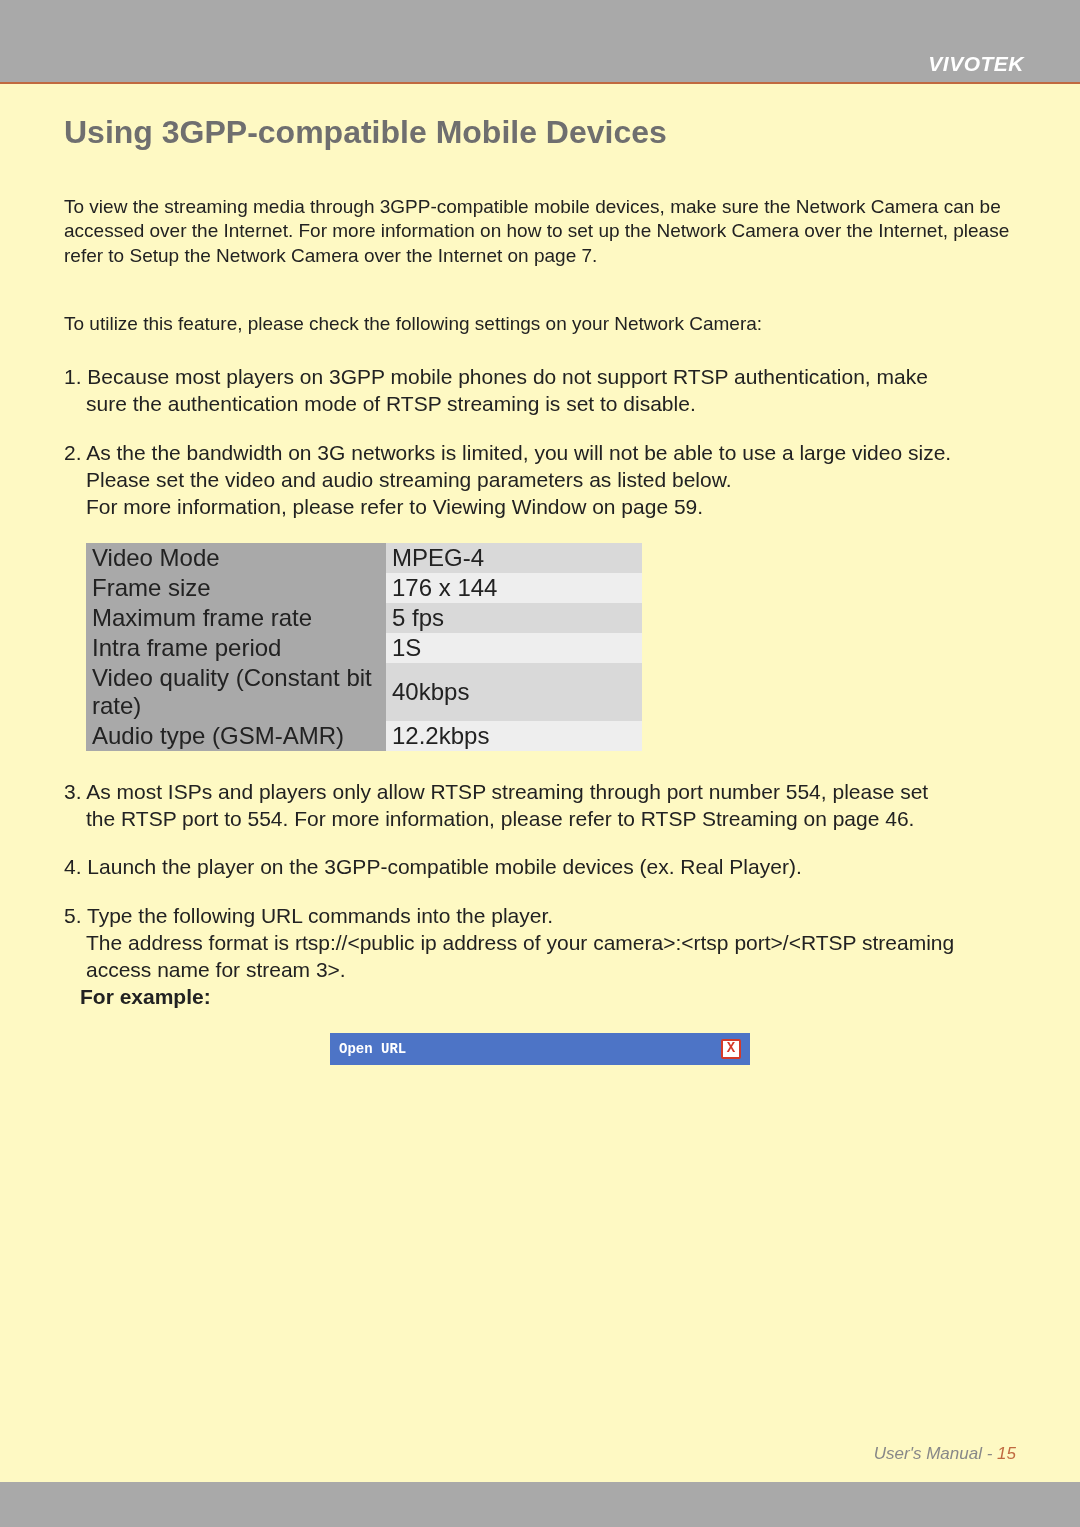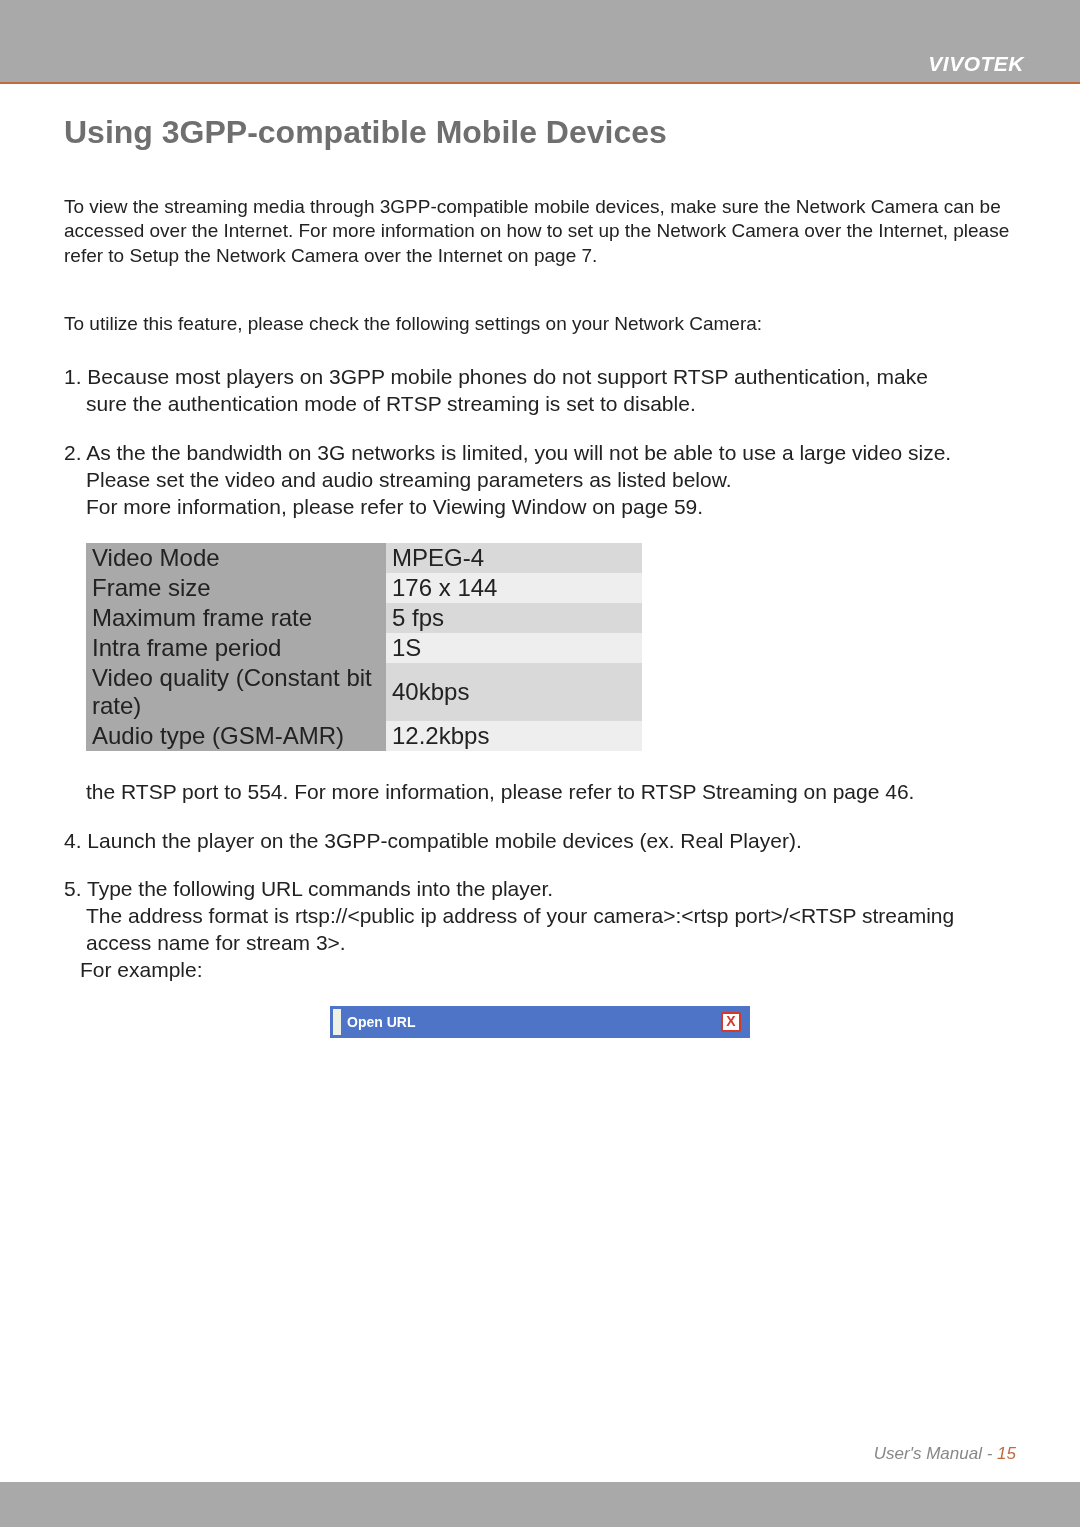--- a/index.html
+++ b/index.html
@@ -8,21 +8,21 @@
     background: #a9a9a9;
     font-family: Arial, Helvetica, sans-serif;
     color: #333;
   }
   .page {
     position: absolute;
     top: 82px;
     left: 0;
     width: 1080px;
     height: 1400px;
-    background: #ffffff;
+    background: #fef9c3;
     border-top: 2px solid #c06a40;
     padding: 30px 64px 20px 64px;
   }
   .brand-header {
     position: absolute;
     top: 52px;
     right: 56px;
     color: #fff;
     font-size: 21px;
     font-style: italic;
@@ -49,20 +49,21 @@
     margin-bottom: 22px;
     text-align: justify;
   }
   .ol-item .sub {
     padding-left: 22px;
     display: block;
   }
   .ol-item .sub2 {
     padding-left: 16px;
     display: block;
+    font-weight: bold;
   }
   table.params {
     border-collapse: collapse;
     margin: 10px 0 28px 22px;
     font-size: 24px;
   }
   table.params td {
     padding: 1px 6px;
   }
   table.params td.label {
@@ -80,22 +81,21 @@
   }
   .dialog-wrap {
     display: flex;
     justify-content: center;
     margin-top: 14px;
   }
   .dialog {
     width: 420px;
     border: 3px solid #4d74c6;
     background: #eef1e6;
-    font-family: Liberation Sans, sans-serif;
-    padding-left: 8px;
+    font-family: Liberation Mono, monospace;
   }
   .dialog-title {
     background: #4d74c6;
     color: #fff;
     font-size: 14px;
     font-weight: bold;
     padding: 3px 6px;
     display: flex;
     justify-content: space-between;
     align-items: center;
@@ -214,20 +214,21 @@
           <td class="val">40kbps</td>
         </tr>
     <tr class="alt">
           <td class="label">Audio type (GSM-AMR)</td>
           <td class="val">12.2kbps</td>
         </tr>
   </tbody>
     </table>
 
   <div class="ol-item">
+    <span>3. As most ISPs and players only allow RTSP streaming through port number 554, please set</span>
     <span class="sub">the RTSP port to 554. For more information, please refer to RTSP Streaming on page 46.</span>
   </div>
 
   <div class="ol-item">
     <span>4. Launch the player on the 3GPP-compatible mobile devices (ex. Real Player).</span>
   </div>
 
   <div class="ol-item">
     <span>5. Type the following URL commands into the player.</span>
     <span class="sub">The address format is rtsp://&lt;public ip address of your camera&gt;:&lt;rtsp port&gt;/&lt;RTSP streaming</span>

